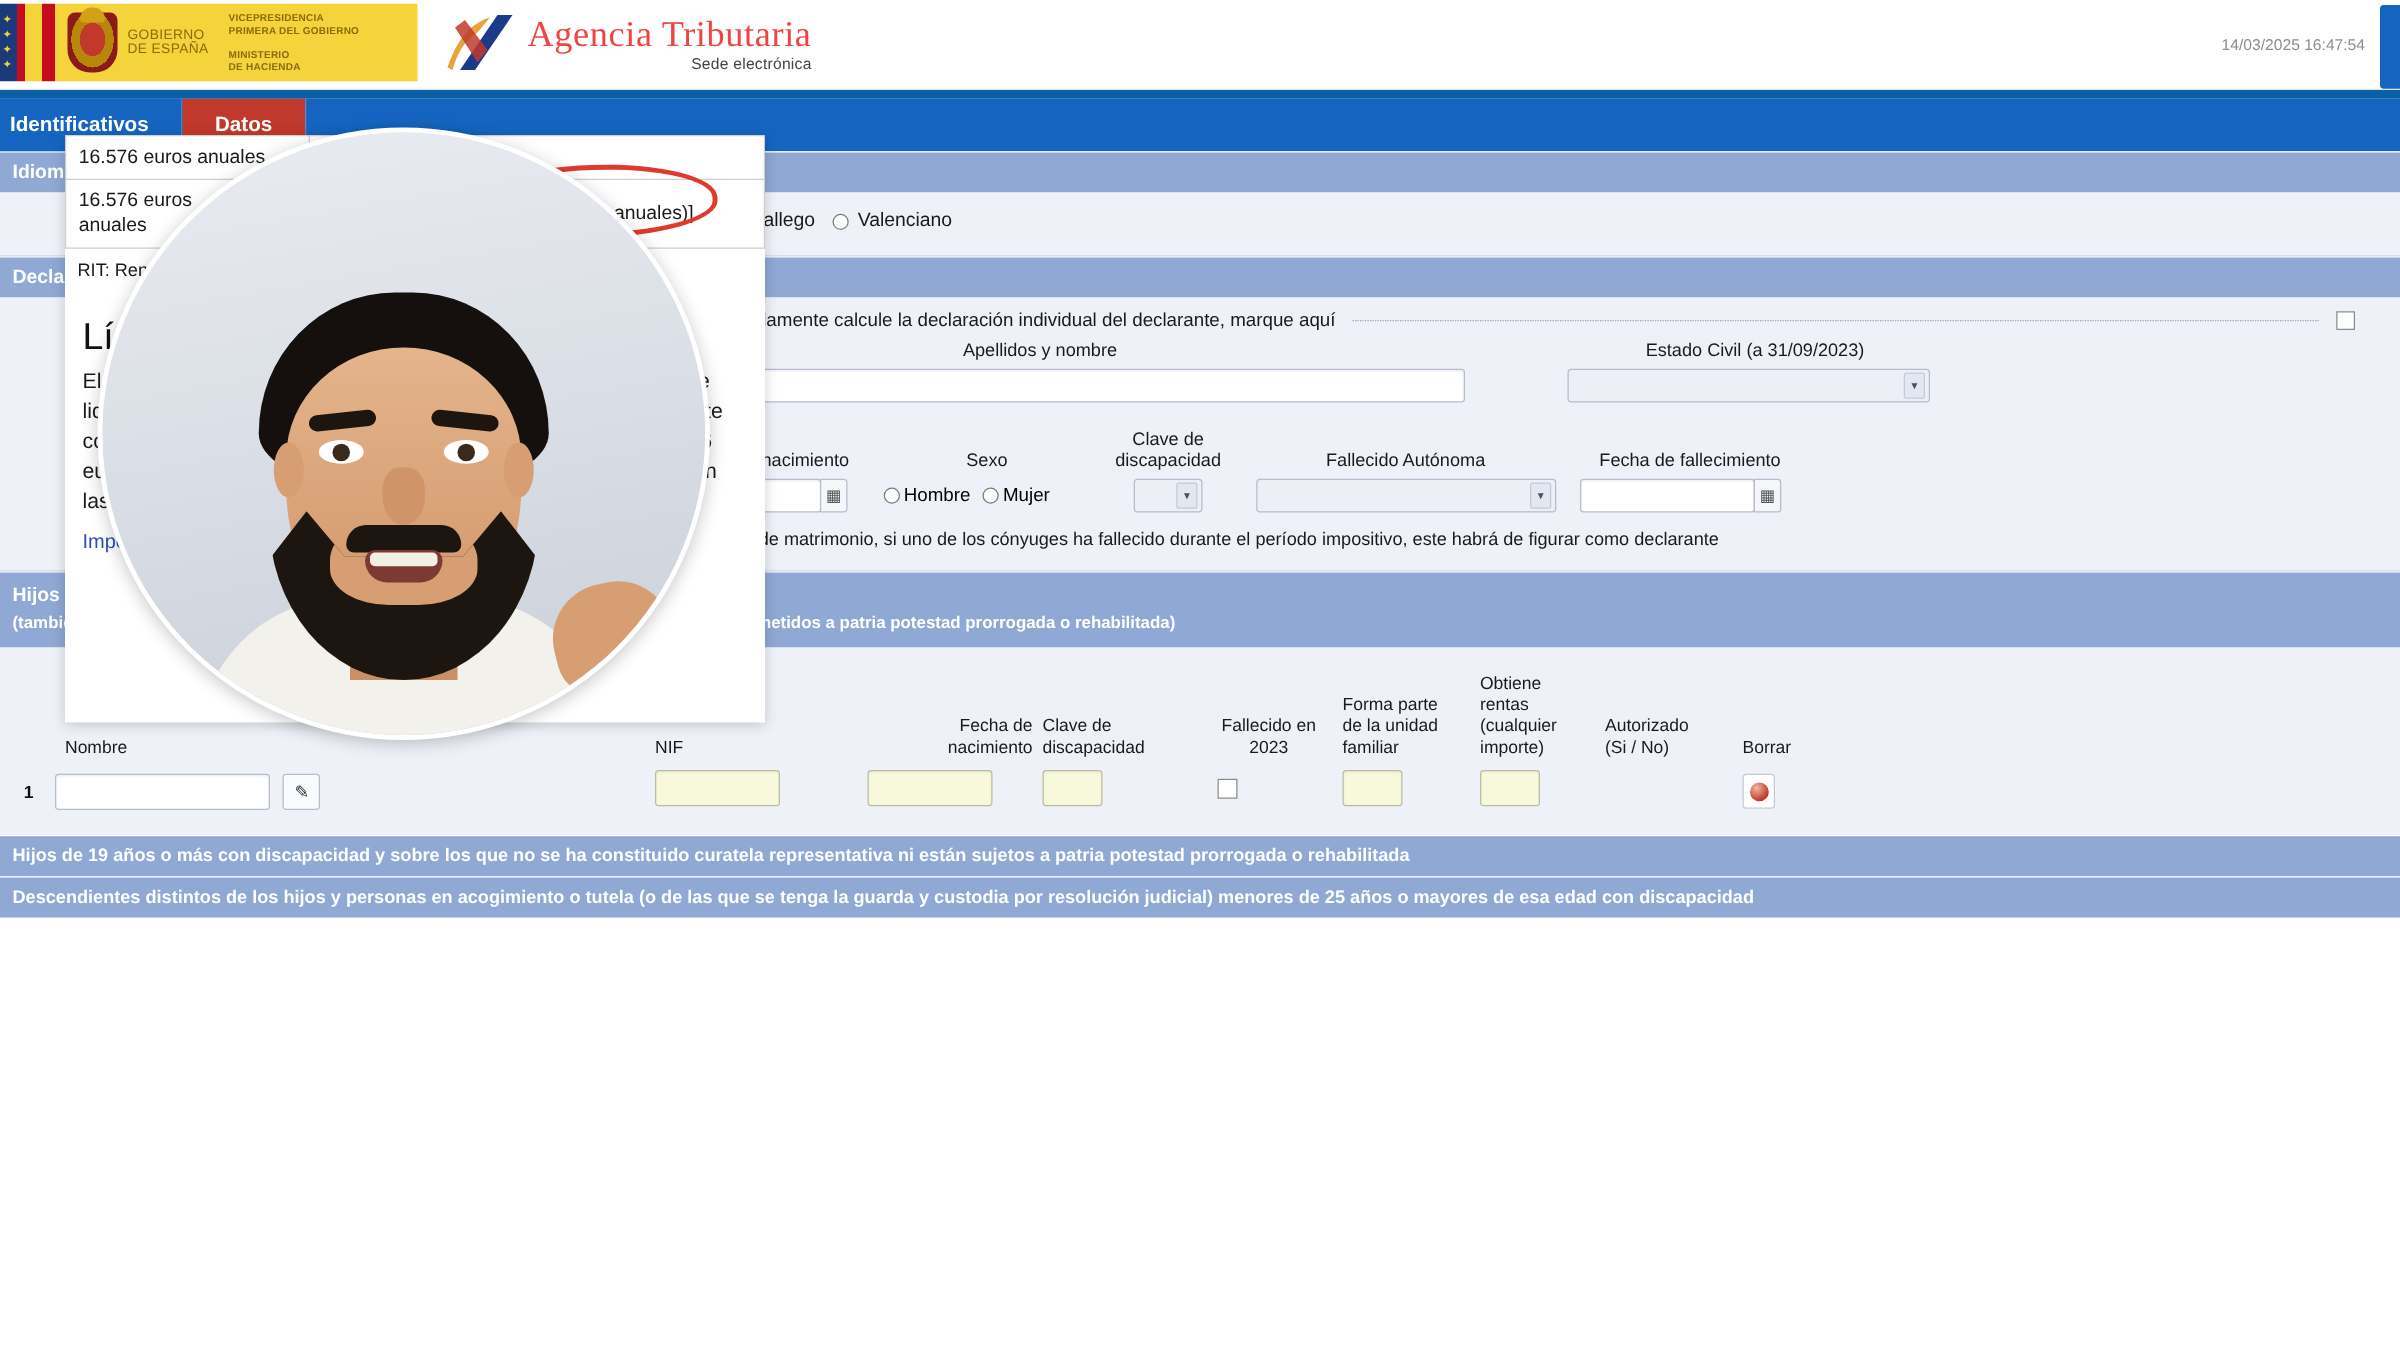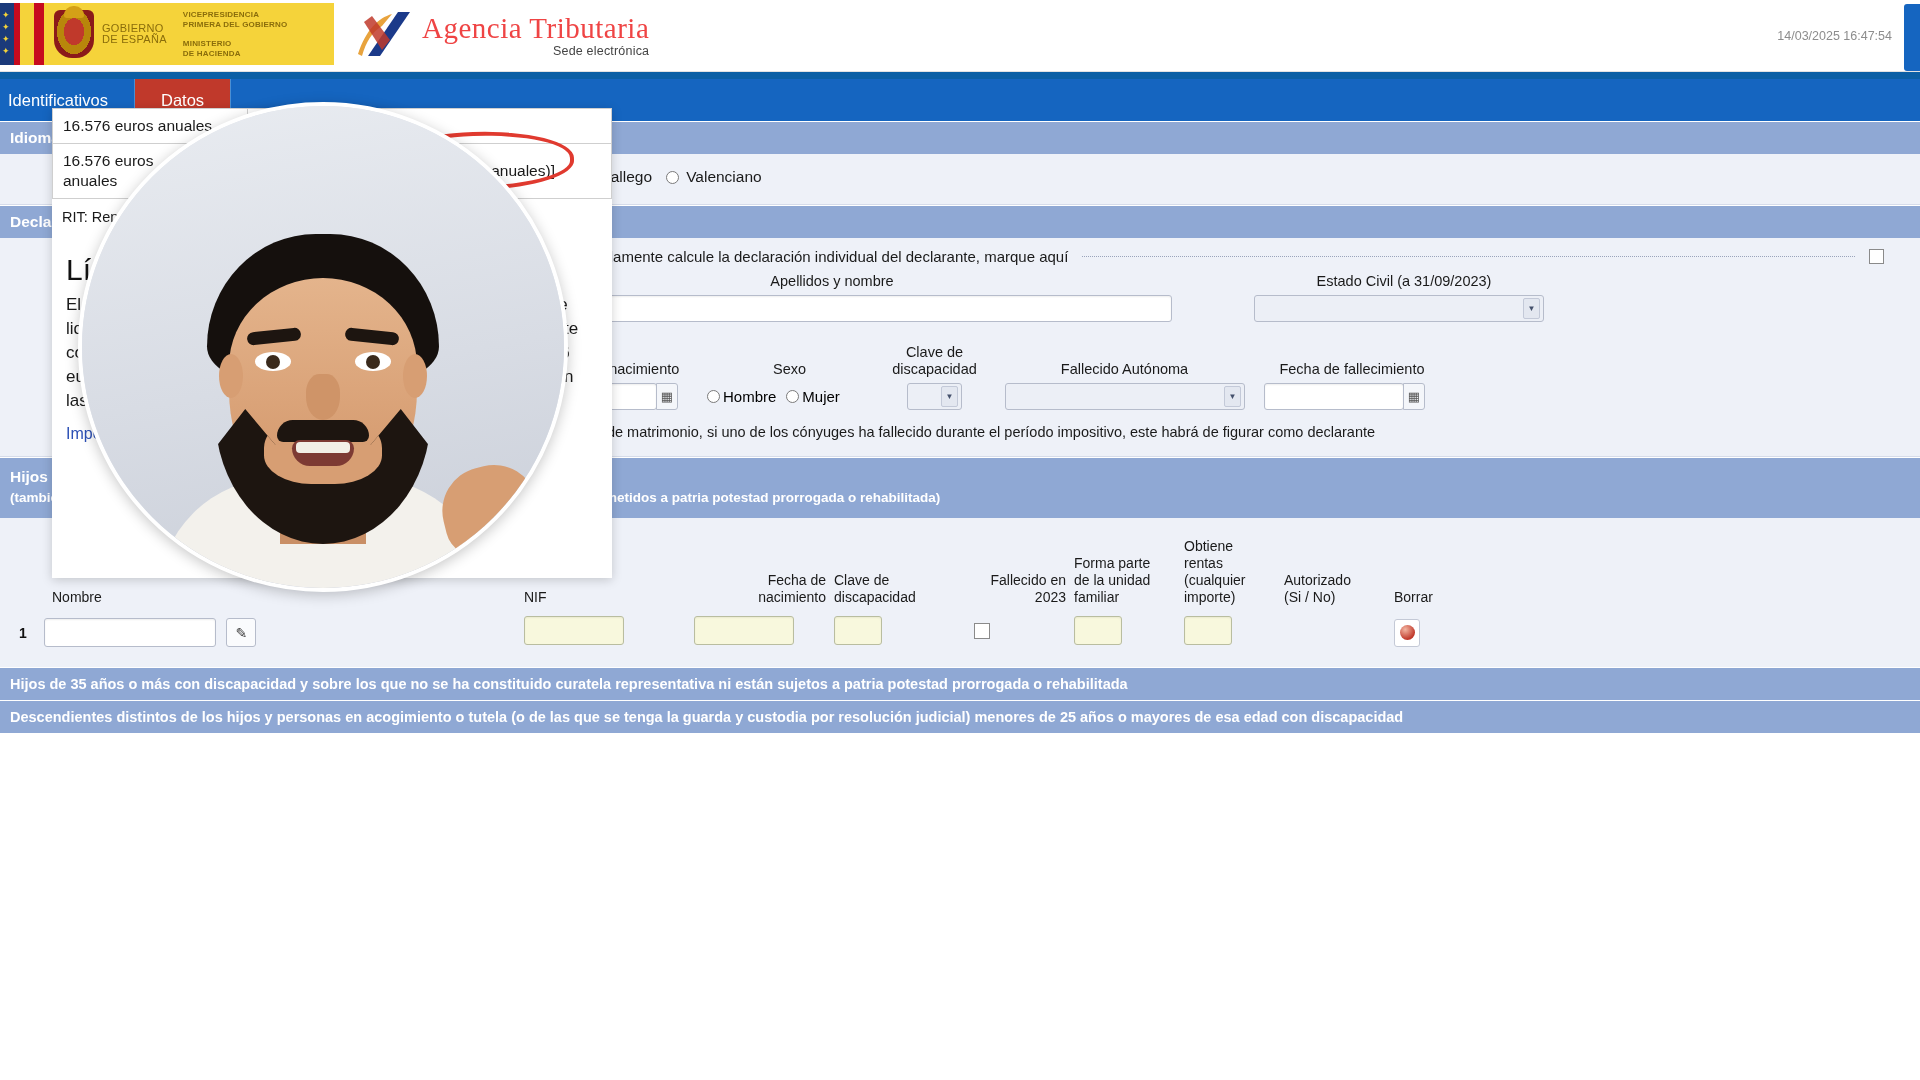--- a/index.html
+++ b/index.html
@@ -102,21 +102,21 @@
 
   
   .tabstrip {
     height: 42px; background: #1565c0;
     display: flex; align-items: stretch;
     color: #fff;
   }
   .tab {
     display: flex; align-items: center;
     padding: 0 26px;
-    font-size: 16.5px; font-weight: normal;
+    font-size: 16.5px; font-weight: bold;
     background: #1565c0;
     border-right: 1px solid #4a8fd4;
     white-space: nowrap;
   }
   .tab.first { padding-left: 8px; }
   .tab.accent { background: #c0392b; }
 
   
   .band {
     background: #8fa8d4;
@@ -522,21 +522,21 @@
             </th>
           <th style="width:140px">
               <span style="white-space:pre-line;display:block;text-align:right">Fecha de
 nacimiento</span>
             </th>
           <th style="width:130px">
               <span style="white-space:pre-line;display:block;text-align:left">Clave de
 discapacidad</span>
             </th>
           <th style="width:110px">
-              <span style="white-space:pre-line;display:block;text-align:right">Fallecido en
+              <span style="white-space:pre-line;display:block;text-align:center">Fallecido en
 2023</span>
             </th>
           <th style="width:110px">
               <span style="white-space:pre-line;display:block;text-align:left">Forma parte
 de la unidad
 familiar</span>
             </th>
           <th style="width:100px">
               <span style="white-space:pre-line;display:block;text-align:left">Obtiene
 rentas
@@ -585,21 +585,21 @@
             <span class="delbtn">
               <span class="delball"></span>
             </span>
           </td>
           <td></td>
         </tr>
       </tbody>
     </table>
   </div>
 
-  <div class="bottomband">Hijos de 35 años o más con discapacidad y sobre los que no se ha constituido curatela representativa ni están sujetos a patria potestad prorrogada o rehabilitada</div>
+  <div class="bottomband">Hijos de 19 años o más con discapacidad y sobre los que no se ha constituido curatela representativa ni están sujetos a patria potestad prorrogada o rehabilitada</div>
   <div class="bottomband">Descendientes distintos de los hijos y personas en acogimiento o tutela (o de las que se tenga la guarda y custodia por resolución judicial) menores de 25 años o mayores de esa edad con discapacidad</div>
 
   <div class="slide-overlay">
     <table class="slide-table">
       <tbody>
           <tr>
         <td>16.576 euros anuales</td>
         <td>340 euros anuales</td>
       </tr>
       <tr>

